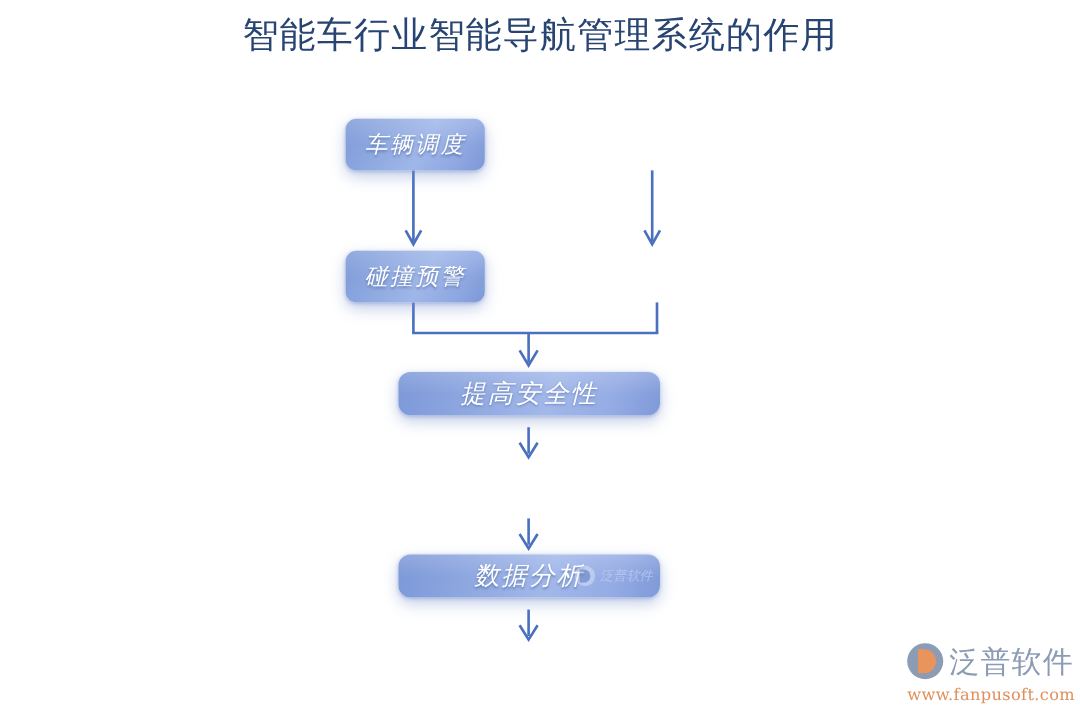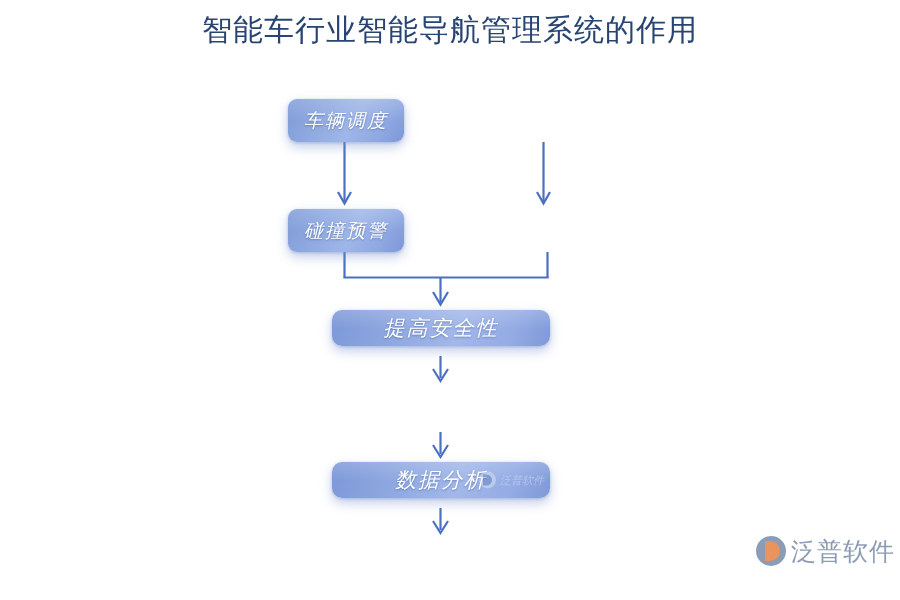--- a/index.html
+++ b/index.html
@@ -272,15 +272,16 @@
       <span class="wm-text">泛普软件</span>
     </span>
   </div>
 
 
   <div id="brand-logo">
     <div class="brand-row">
       <span class="brand-glyph"></span>
       <span class="brand-name">泛普软件</span>
     </div>
+    <div class="brand-url">www.fanpusoft.com</div>
   </div>
 
 </div>
 
 </body></html>

